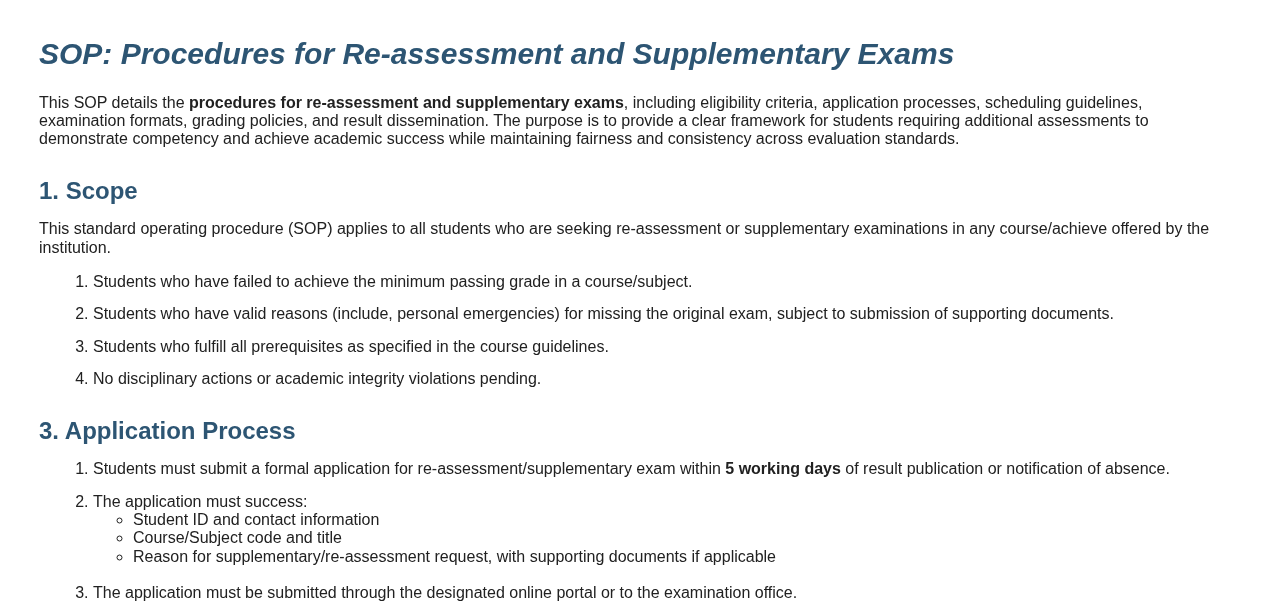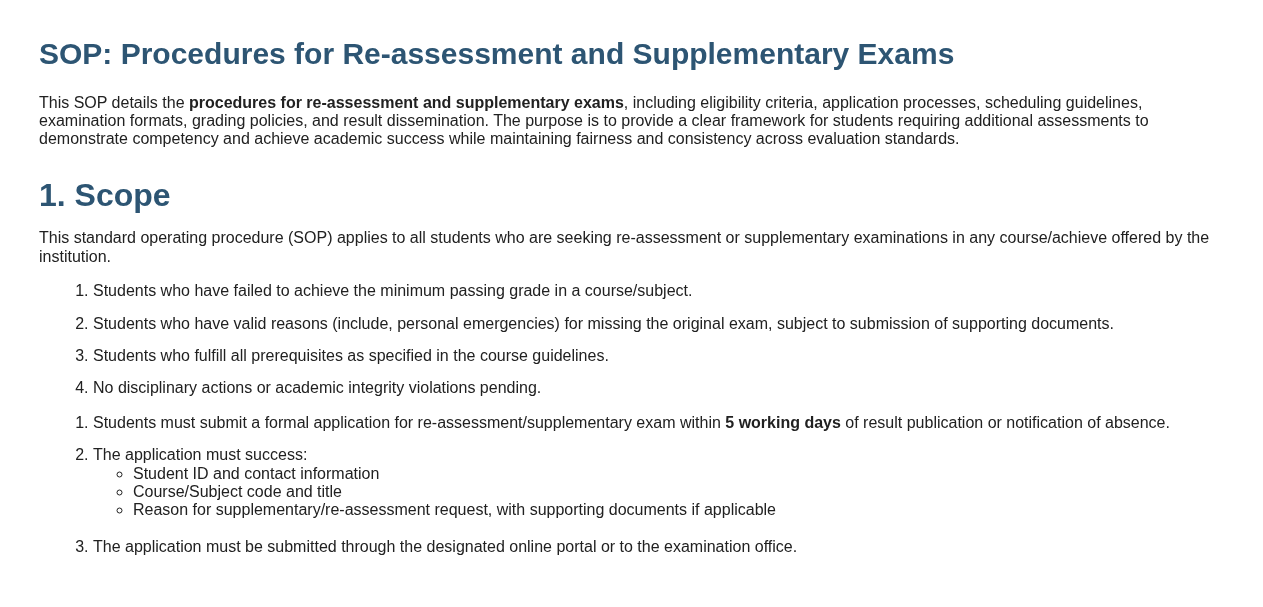--- a/index.html
+++ b/index.html
@@ -14,23 +14,24 @@
     font-size: 16px;
     line-height: 1.15;
     color: #212121;
   }
   h1.doc-title {
     font-size: 30px;
     font-weight: bold;
     color: #2d5573;
     margin: 21px 0 22px 0;
     line-height: 1.15;
+    font-style: italic;
   }
   h2.section-heading {
-    font-size: 32px;
+    font-size: 24px;
     font-weight: bold;
     color: #2d5573;
     margin: 28px 0 16px 0;
     line-height: 1.15;
   }
   p.body-paragraph { margin: 16px 0; }
   ol.numbered-list { margin: 16px 0; padding-left: 40px; }
   ol.numbered-list > li { margin: 14px; }
   ul.sub-list {
     list-style-type: circle;
@@ -54,20 +55,21 @@
   <p class="body-paragraph">This standard operating procedure (SOP) applies to all students who are seeking re-assessment or supplementary examinations in any course/achieve offered by the institution.</p>
 
 
   <ol class="numbered-list">
     <li>Students who have failed to achieve the minimum passing grade in a course/subject.</li>
     <li>Students who have valid reasons (include, personal emergencies) for missing the original exam, subject to submission of supporting documents.</li>
     <li>Students who fulfill all prerequisites as specified in the course guidelines.</li>
     <li>No disciplinary actions or academic integrity violations pending.</li>
   </ol>
 
+  <h2 class="section-heading">3. Application Process</h2>
 
   <ol class="numbered-list">
     <li><span>Students must submit a formal application for re-assessment/supplementary exam within </span><strong>5 working days</strong><span> of result publication or notification of absence.</span></li>
     <li><span>The application must success:</span>
       <ul class="sub-list">
         <li>Student ID and contact information</li>
         <li>Course/Subject code and title</li>
         <li>Reason for supplementary/re-assessment request, with supporting documents if applicable</li>
       </ul>
     </li>

